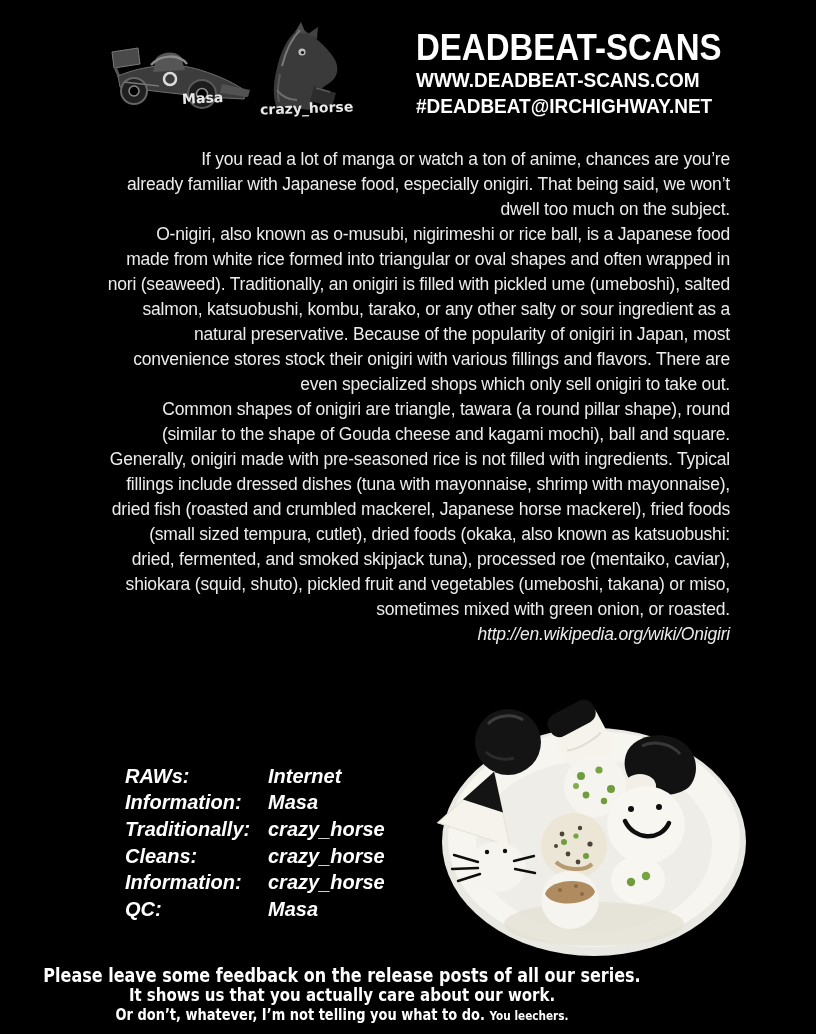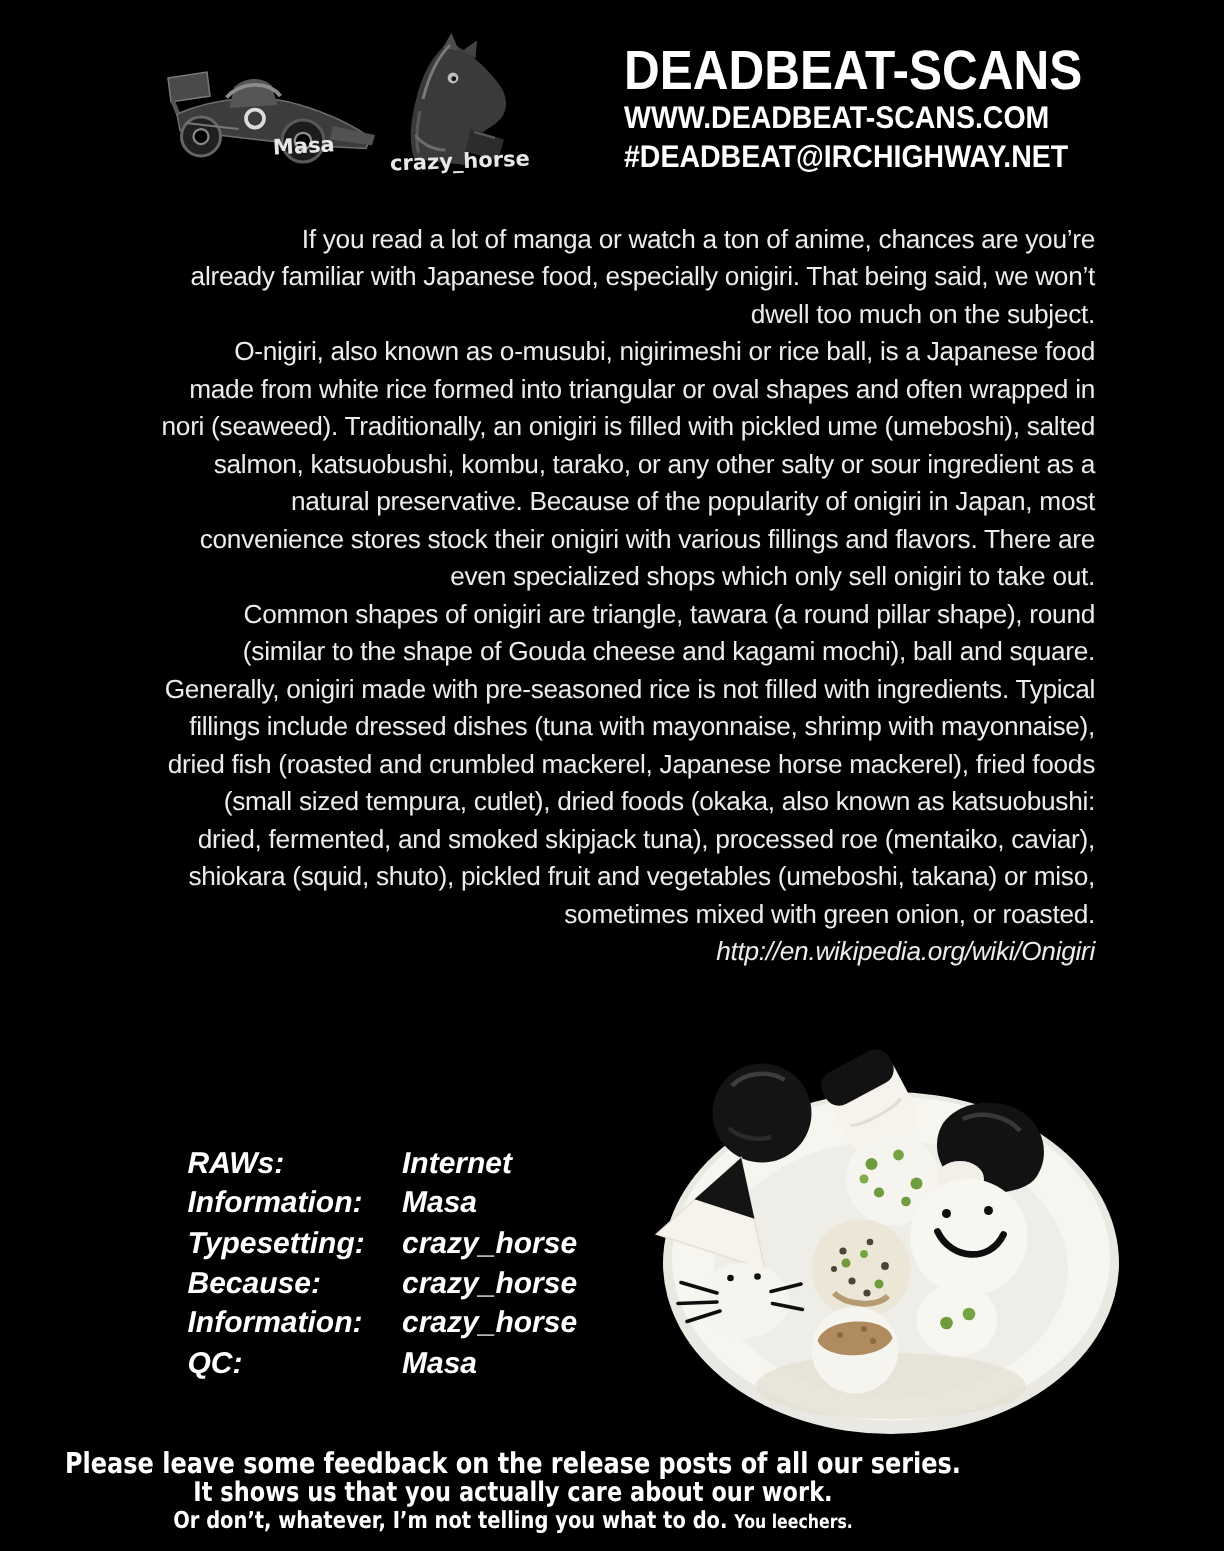--- a/index.html
+++ b/index.html
@@ -105,25 +105,25 @@
   <section class="credits">
     <div class="credit-row">
       <span class="credit-label">RAWs:</span>
       <span class="credit-value">Internet</span>
     </div>
     <div class="credit-row">
       <span class="credit-label">Information:</span>
       <span class="credit-value">Masa</span>
     </div>
     <div class="credit-row">
-      <span class="credit-label">Typesetting:</span>
+      <span class="credit-label">Traditionally:</span>
       <span class="credit-value">crazy_horse</span>
     </div>
     <div class="credit-row">
-      <span class="credit-label">Because:</span>
+      <span class="credit-label">Cleans:</span>
       <span class="credit-value">crazy_horse</span>
     </div>
     <div class="credit-row">
       <span class="credit-label">Information:</span>
       <span class="credit-value">crazy_horse</span>
     </div>
     <div class="credit-row">
       <span class="credit-label">QC:</span>
       <span class="credit-value">Masa</span>
     </div>

